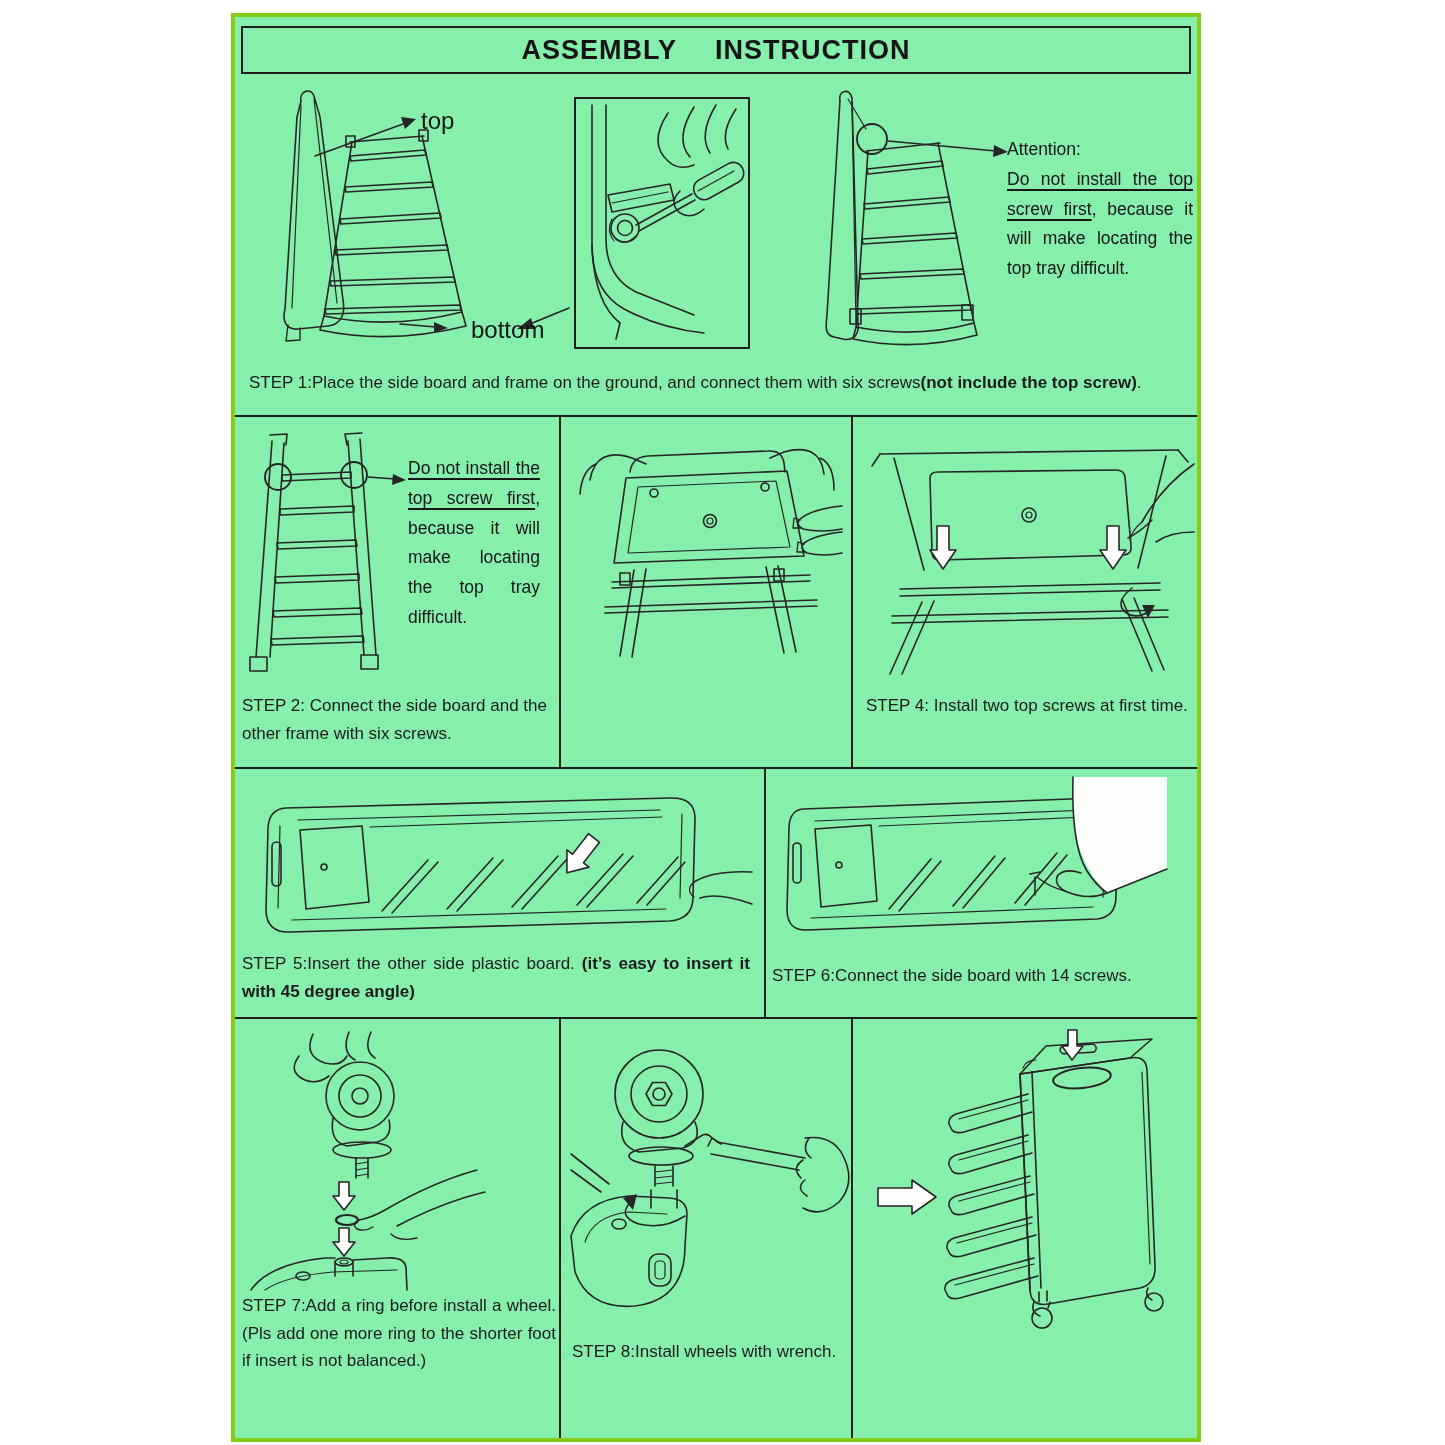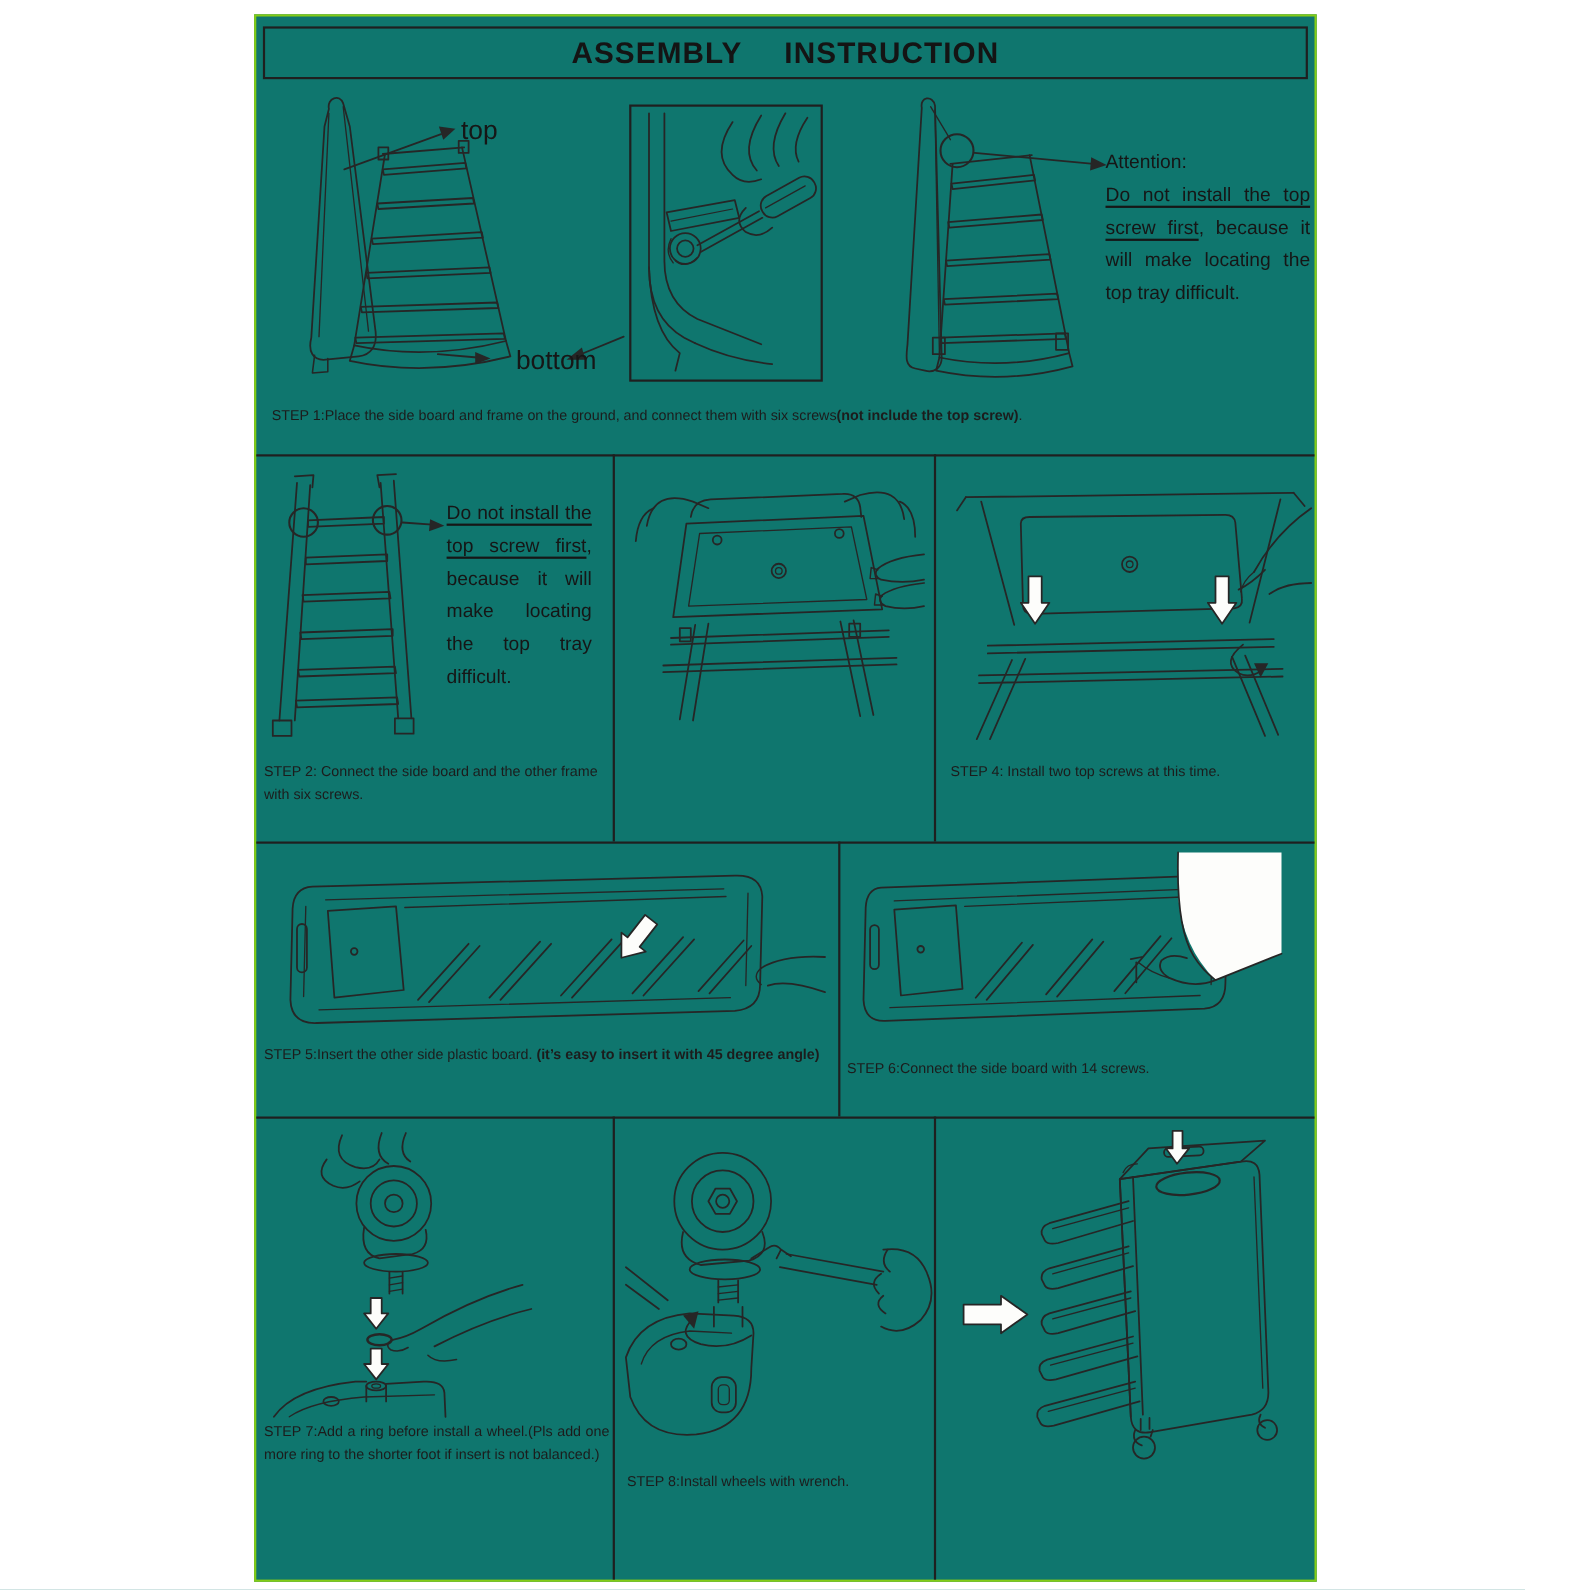--- a/index.html
+++ b/index.html
@@ -1,23 +1,23 @@
 <!DOCTYPE html>
 <html><head>
 <meta charset="utf-8">
 <style>
   html,body{margin:0;padding:0;background:#ffffff;}
   .page{position:relative;width:1445px;height:1445px;background:#ffffff;font-family:"Liberation Sans",sans-serif;color:#1b1b1b;overflow:hidden;}
-  .doc-frame{position:absolute;left:231px;top:13px;width:962px;height:1421px;border:2px solid #84cc16;background:#0f766e;}
+  .doc-frame{position:absolute;left:231px;top:13px;width:962px;height:1421px;border:4px solid #84cc16;background:#86efac;}
   .abs{position:absolute;}
   .title-box{position:absolute;left:6px;top:9px;width:946px;height:44px;border:2px solid #1f1f1f;display:flex;align-items:center;justify-content:center;}
   .title-box h1{margin:0;font-size:27px;font-weight:700;letter-spacing:1px;word-spacing:30px;color:#141414;}
   .hline{position:absolute;left:0;width:962px;height:2px;background:#1f1f1f;}
   .vline{position:absolute;width:2px;background:#1f1f1f;}
-  .cap{position:absolute;font-size:13px;line-height:1.62;color:#1c1c1c;}
+  .cap{position:absolute;font-size:17px;line-height:1.62;color:#1c1c1c;}
   .cap b{font-weight:700;}
   .just{text-align:justify;}
   .note{position:absolute;font-size:17.5px;line-height:1.7;color:#161616;text-align:justify;}
   .nb{font-weight:400;text-decoration:underline;text-underline-offset:4px;text-decoration-thickness:1.5px;}
   .lbl{position:absolute;font-size:24px;color:#161616;}
   .att-head{display:block;}
   svg.ill{position:absolute;overflow:visible;}
 </style>
 </head>
 <body>
@@ -195,21 +195,21 @@
       <path d="M330,34 Q298,56 278,92"></path>
       <path d="M330,102 Q306,102 292,112"></path>
       <path d="M288,90 Q276,102 264,108"></path>
       <path d="M278,92 Q268,100 266,110" stroke-width="1.2"></path>
       <g>
         <path d="M268,158 Q248,174 264,184 Q274,189 286,181"></path>
         <polygon points="291,175 278,175 284,188" fill="#262626" stroke="none"></polygon>
       </g>
     </svg>
 
-    <div class="cap" style="left:631px;top:675px;width:325px">STEP 4: Install two top screws at this time.</div>
+    <div class="cap" style="left:631px;top:675px;width:325px">STEP 4: Install two top screws at first time.</div>
 
     <svg class="ill" style="left:7px;top:763px" width="510" height="168" viewBox="0 0 510 168" fill="none" stroke="#262626" stroke-width="1.6" stroke-linecap="round" stroke-linejoin="round">
       <path d="M44,28 L428,18 Q452,17 453,37 L451,117 Q451,139 428,141 L48,152 Q25,153 24,131 L26,48 Q27,29 44,28 Z"></path>
       <path d="M56,40 L418,30" stroke-width="1.2"></path>
       <path d="M440,34 L438,118" stroke-width="1.2"></path>
       <path d="M50,140 L424,129" stroke-width="1.2"></path>
       <path d="M38,46 L36,128" stroke-width="1.2"></path>
       <rect x="30" y="62" width="9" height="44" rx="4.5"></rect>
       <path d="M58,50 L120,46 L127,122 L64,129 Z"></path>
       <circle cx="82" cy="87" r="3"></circle>

